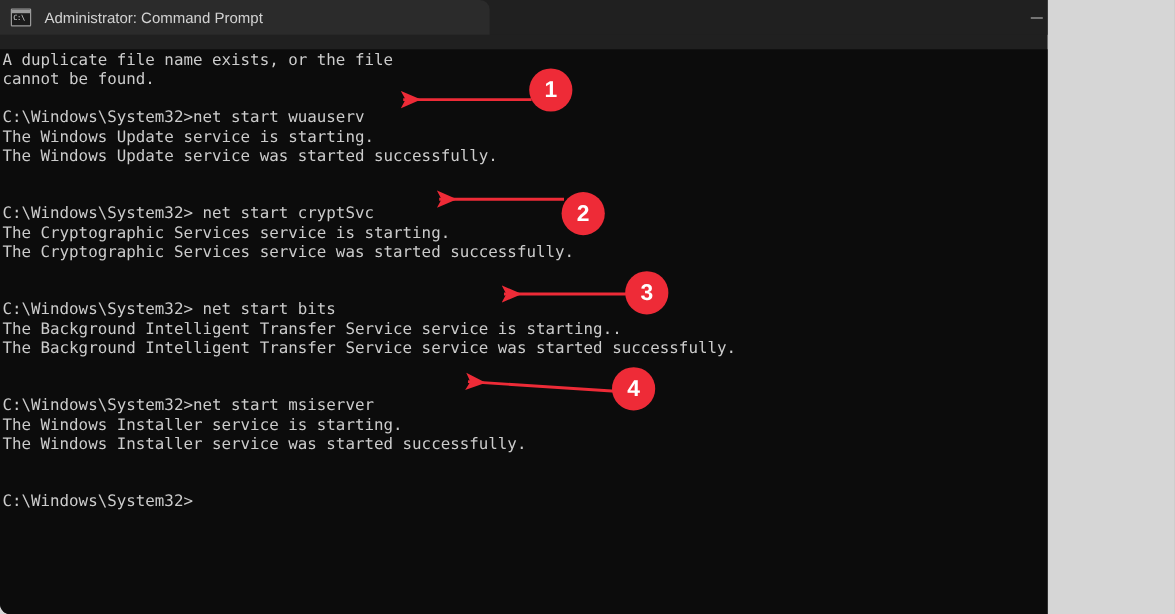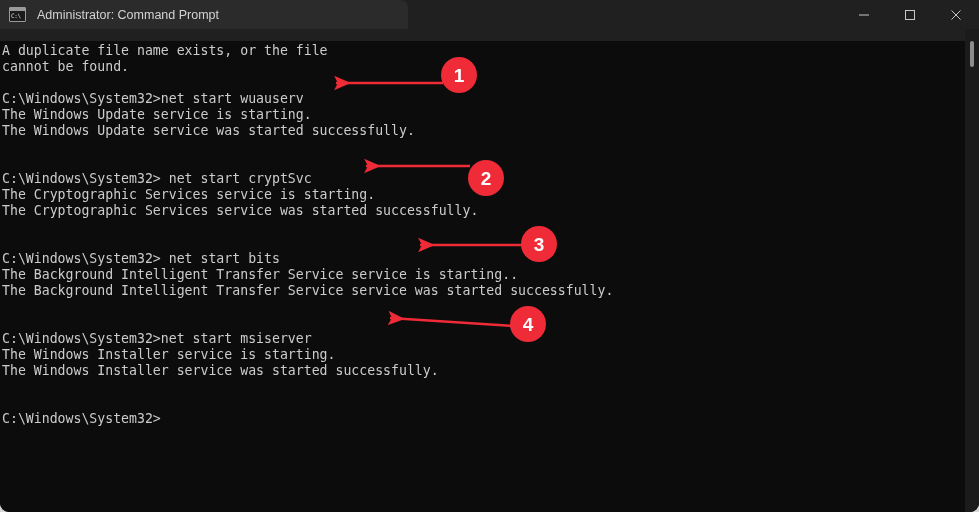--- a/index.html
+++ b/index.html
@@ -2,21 +2,21 @@
 <html><head>
 <meta charset="utf-8">
 <style>
   html, body {
     margin: 0;
     padding: 0;
     background: #d6d6d6;
   }
   #app {
     position: relative;
-    width: 979px;
+    width: 873px;
     height: 512px;
     overflow: hidden;
     background: #d6d6d6;
     font-family: "Liberation Sans", sans-serif;
   }
 
   
   .window {
     position: absolute;
     left: 0;

